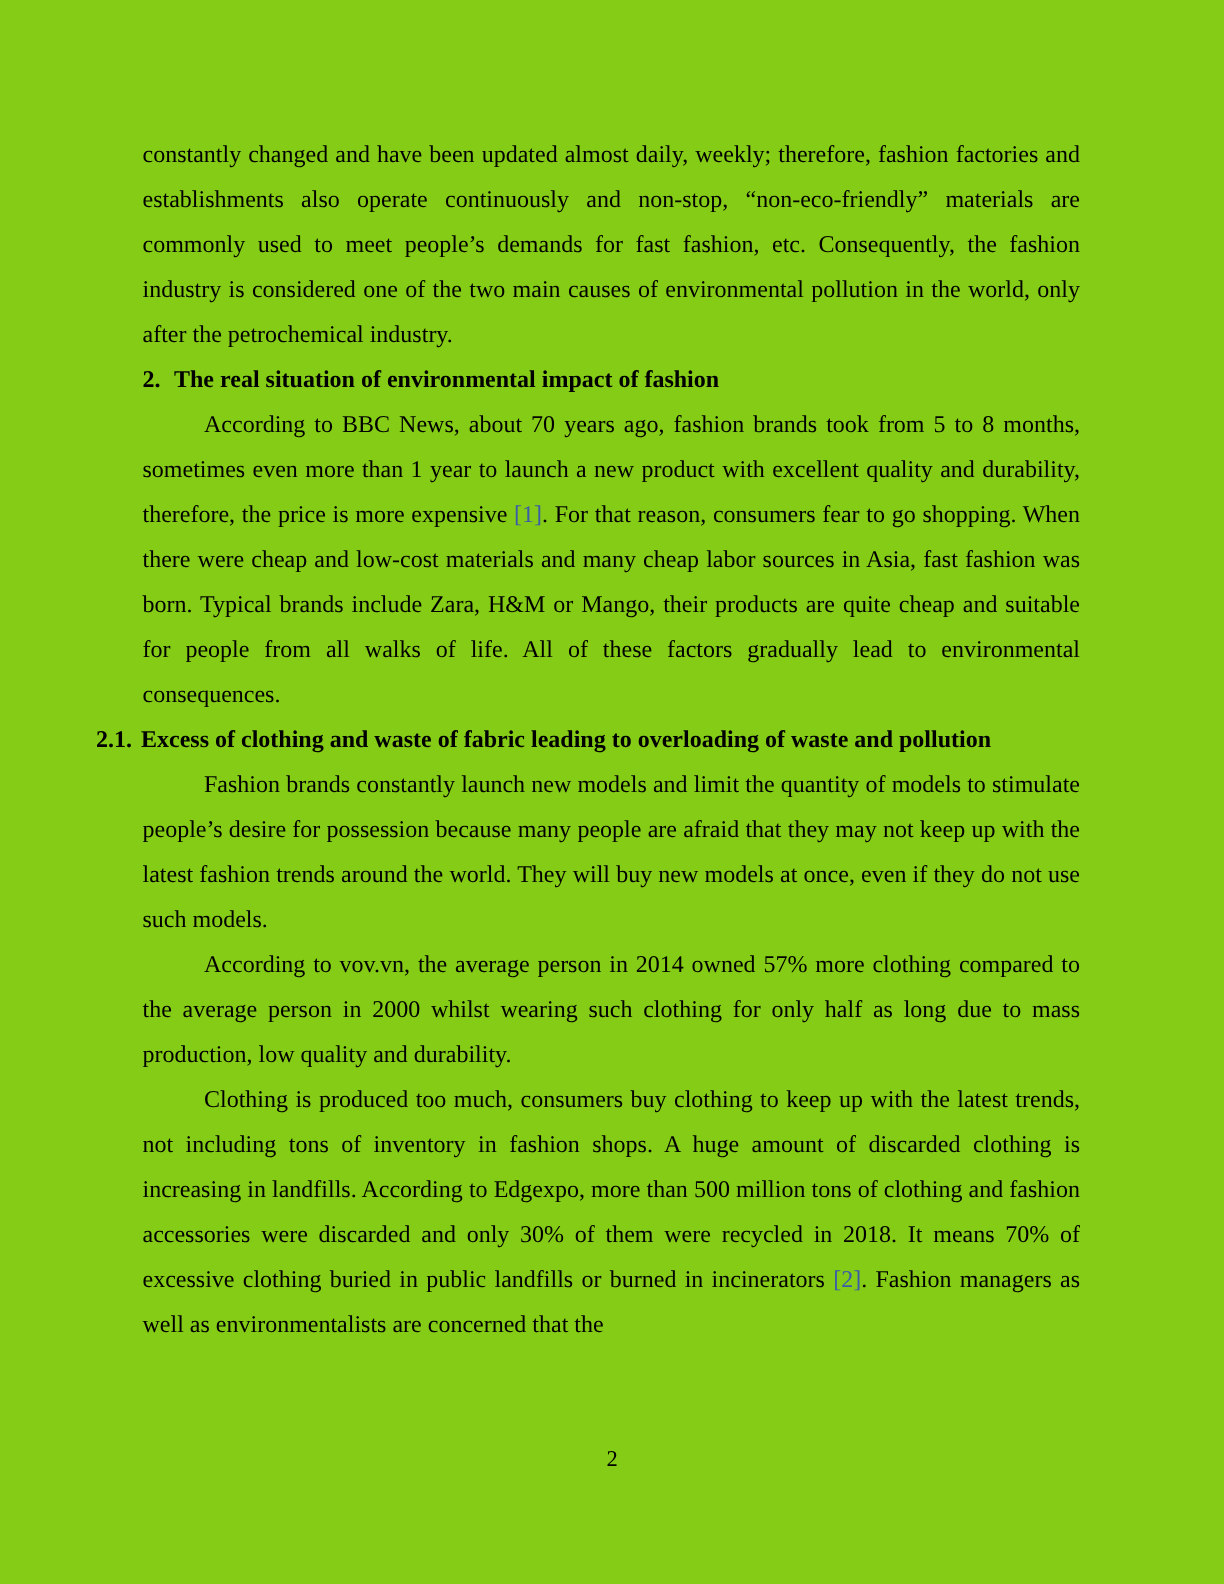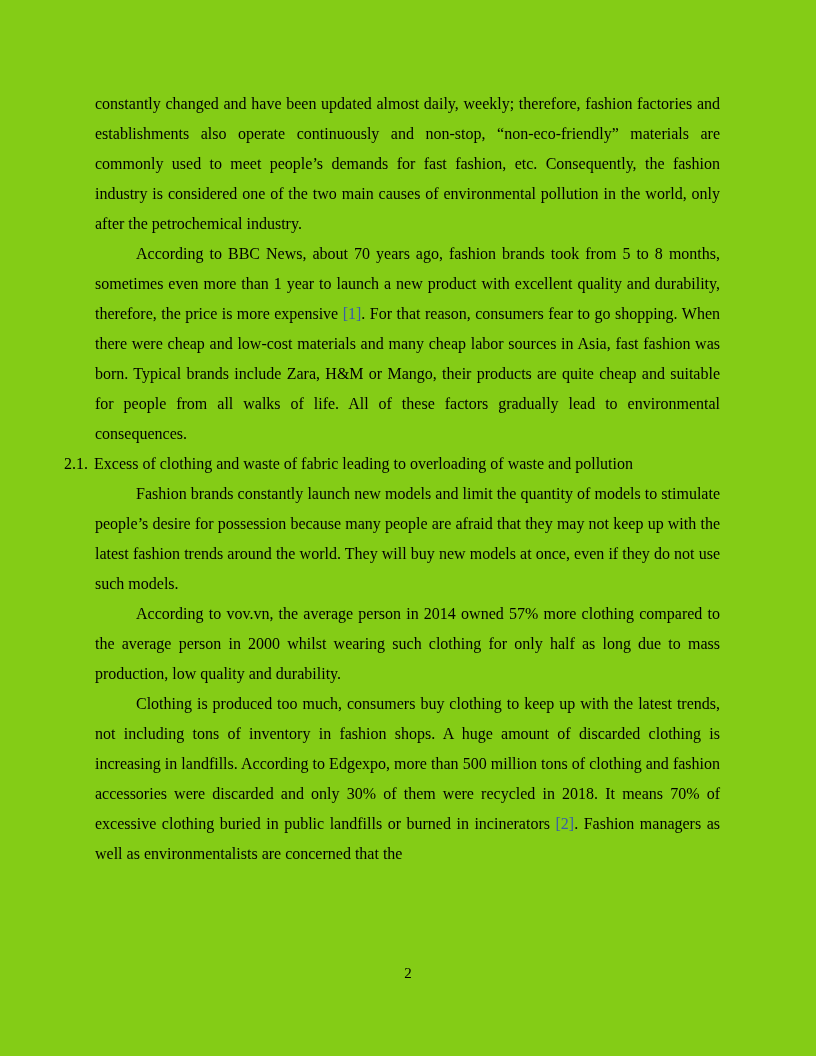--- a/index.html
+++ b/index.html
@@ -21,21 +21,21 @@
     width: 625px;
     font-size: 16px;
     line-height: 30px;
     text-align: justify;
   }
   .content p { margin: 0; padding: 0; }
   .indent { text-indent: 41px; }
   .heading { font-weight: bold; }
   .heading .h-num { margin-right: 9px; }
   .h21 {
-    font-weight: normal;
+    font-weight: bold;
     padding-left: 72px;
     text-indent: -31px;
   }
   .h21 .h-num { margin-right: 6px; }
   .cite { }
   .footer {
     position: absolute;
     top: 965px; left: 0;
     width: 816px;
     text-align: center;
@@ -44,20 +44,23 @@
   }
 </style>
 </head>
 <body>
 
 <div class="page">
   <div class="content">
 
     <p>constantly changed and have been updated almost daily, weekly; therefore, fashion factories and establishments also operate continuously and non-stop, “non-eco-friendly” materials are commonly used to meet people’s demands for fast fashion, etc. Consequently, the fashion industry is considered one of the two main causes of environmental pollution in the world, only after the petrochemical industry.</p>
 
+    <p class="heading">
+      <span class="h-num">2.</span><span>The real situation of environmental impact of fashion</span>
+    </p>
 
     <p class="indent">
       <span>According to BBC News, about 70 years ago, fashion brands took from 5 to 8 months, sometimes even more than 1 year to launch a new product with excellent quality and durability, therefore, the price is more expensive </span><span class="cite" style="color: rgb(58, 93, 169);">[1]</span><span>. For that reason, consumers fear to go shopping. When there were cheap and low-cost materials and many cheap labor sources in Asia, fast fashion was born. Typical brands include Zara, H&amp;M or Mango, their products are quite cheap and suitable for people from all walks of life. All of these factors gradually lead to environmental consequences.</span>
     </p>
 
     <p class="h21">
       <span class="h-num">2.1.</span><span>Excess of clothing and waste of fabric leading to overloading of waste and pollution</span>
     </p>
 
     <p class="indent">Fashion brands constantly launch new models and limit the quantity of models to stimulate people’s desire for possession because many people are afraid that they may not keep up with the latest fashion trends around the world. They will buy new models at once, even if they do not use such models.</p>

